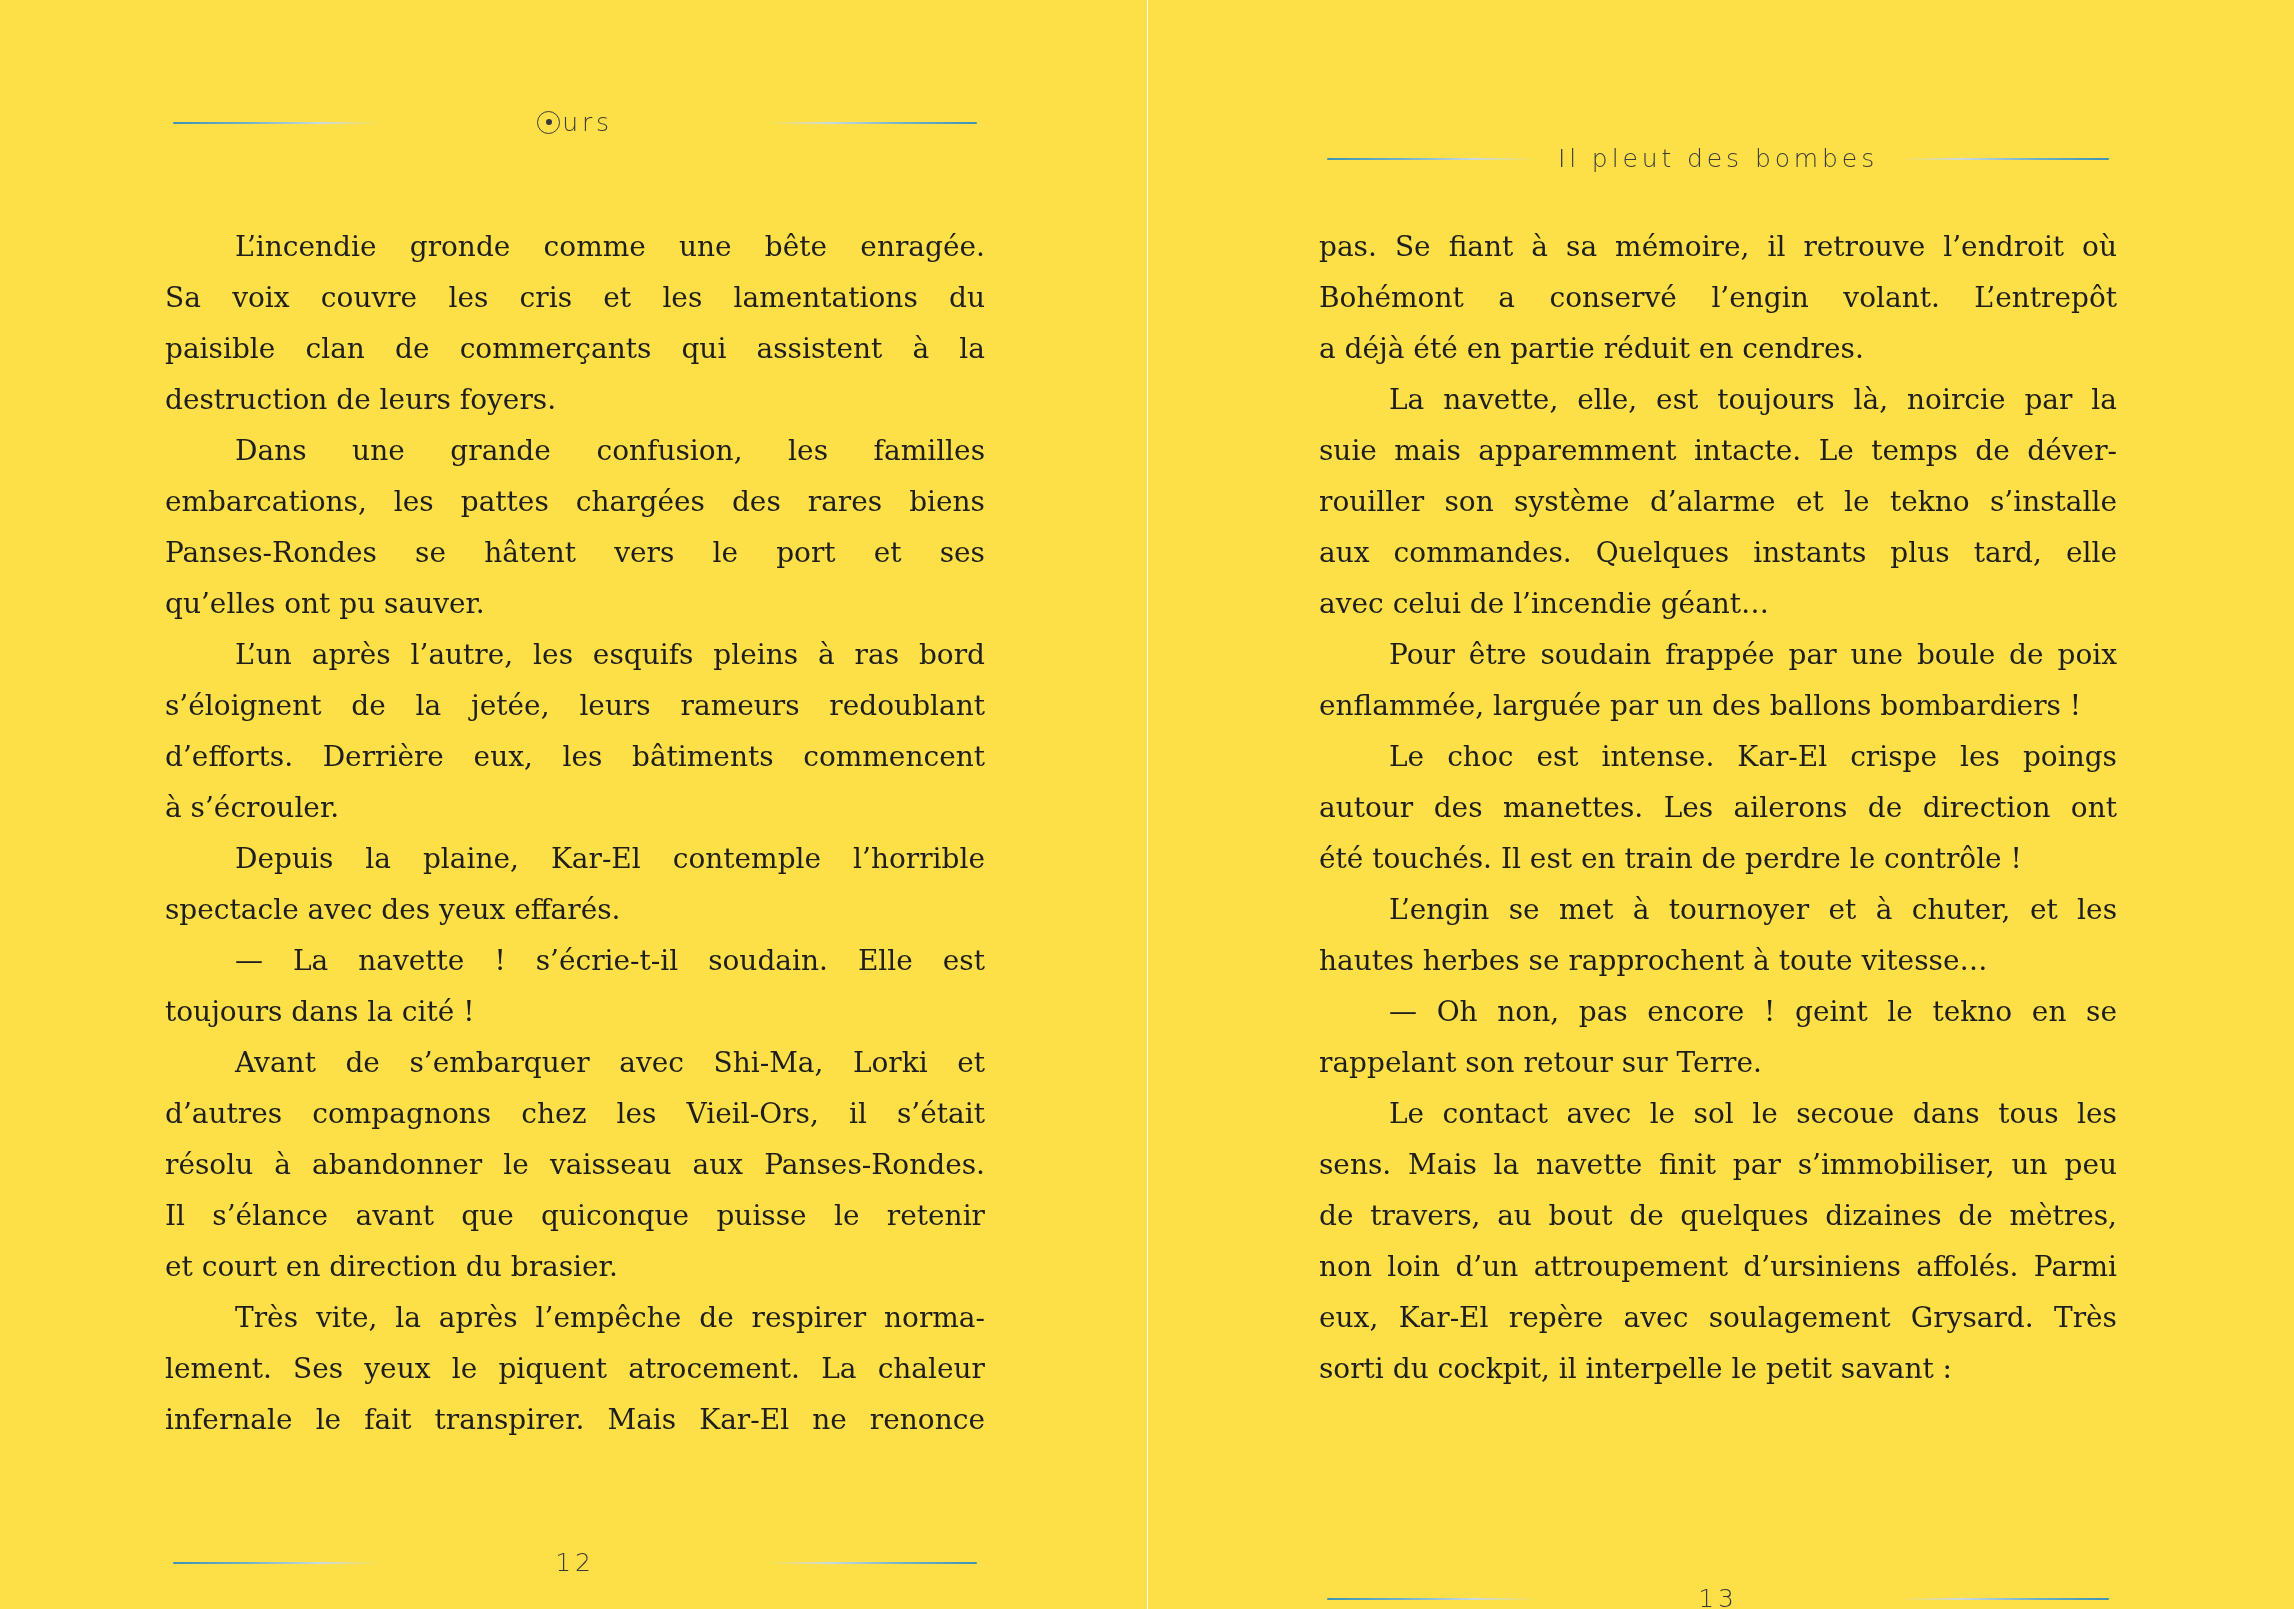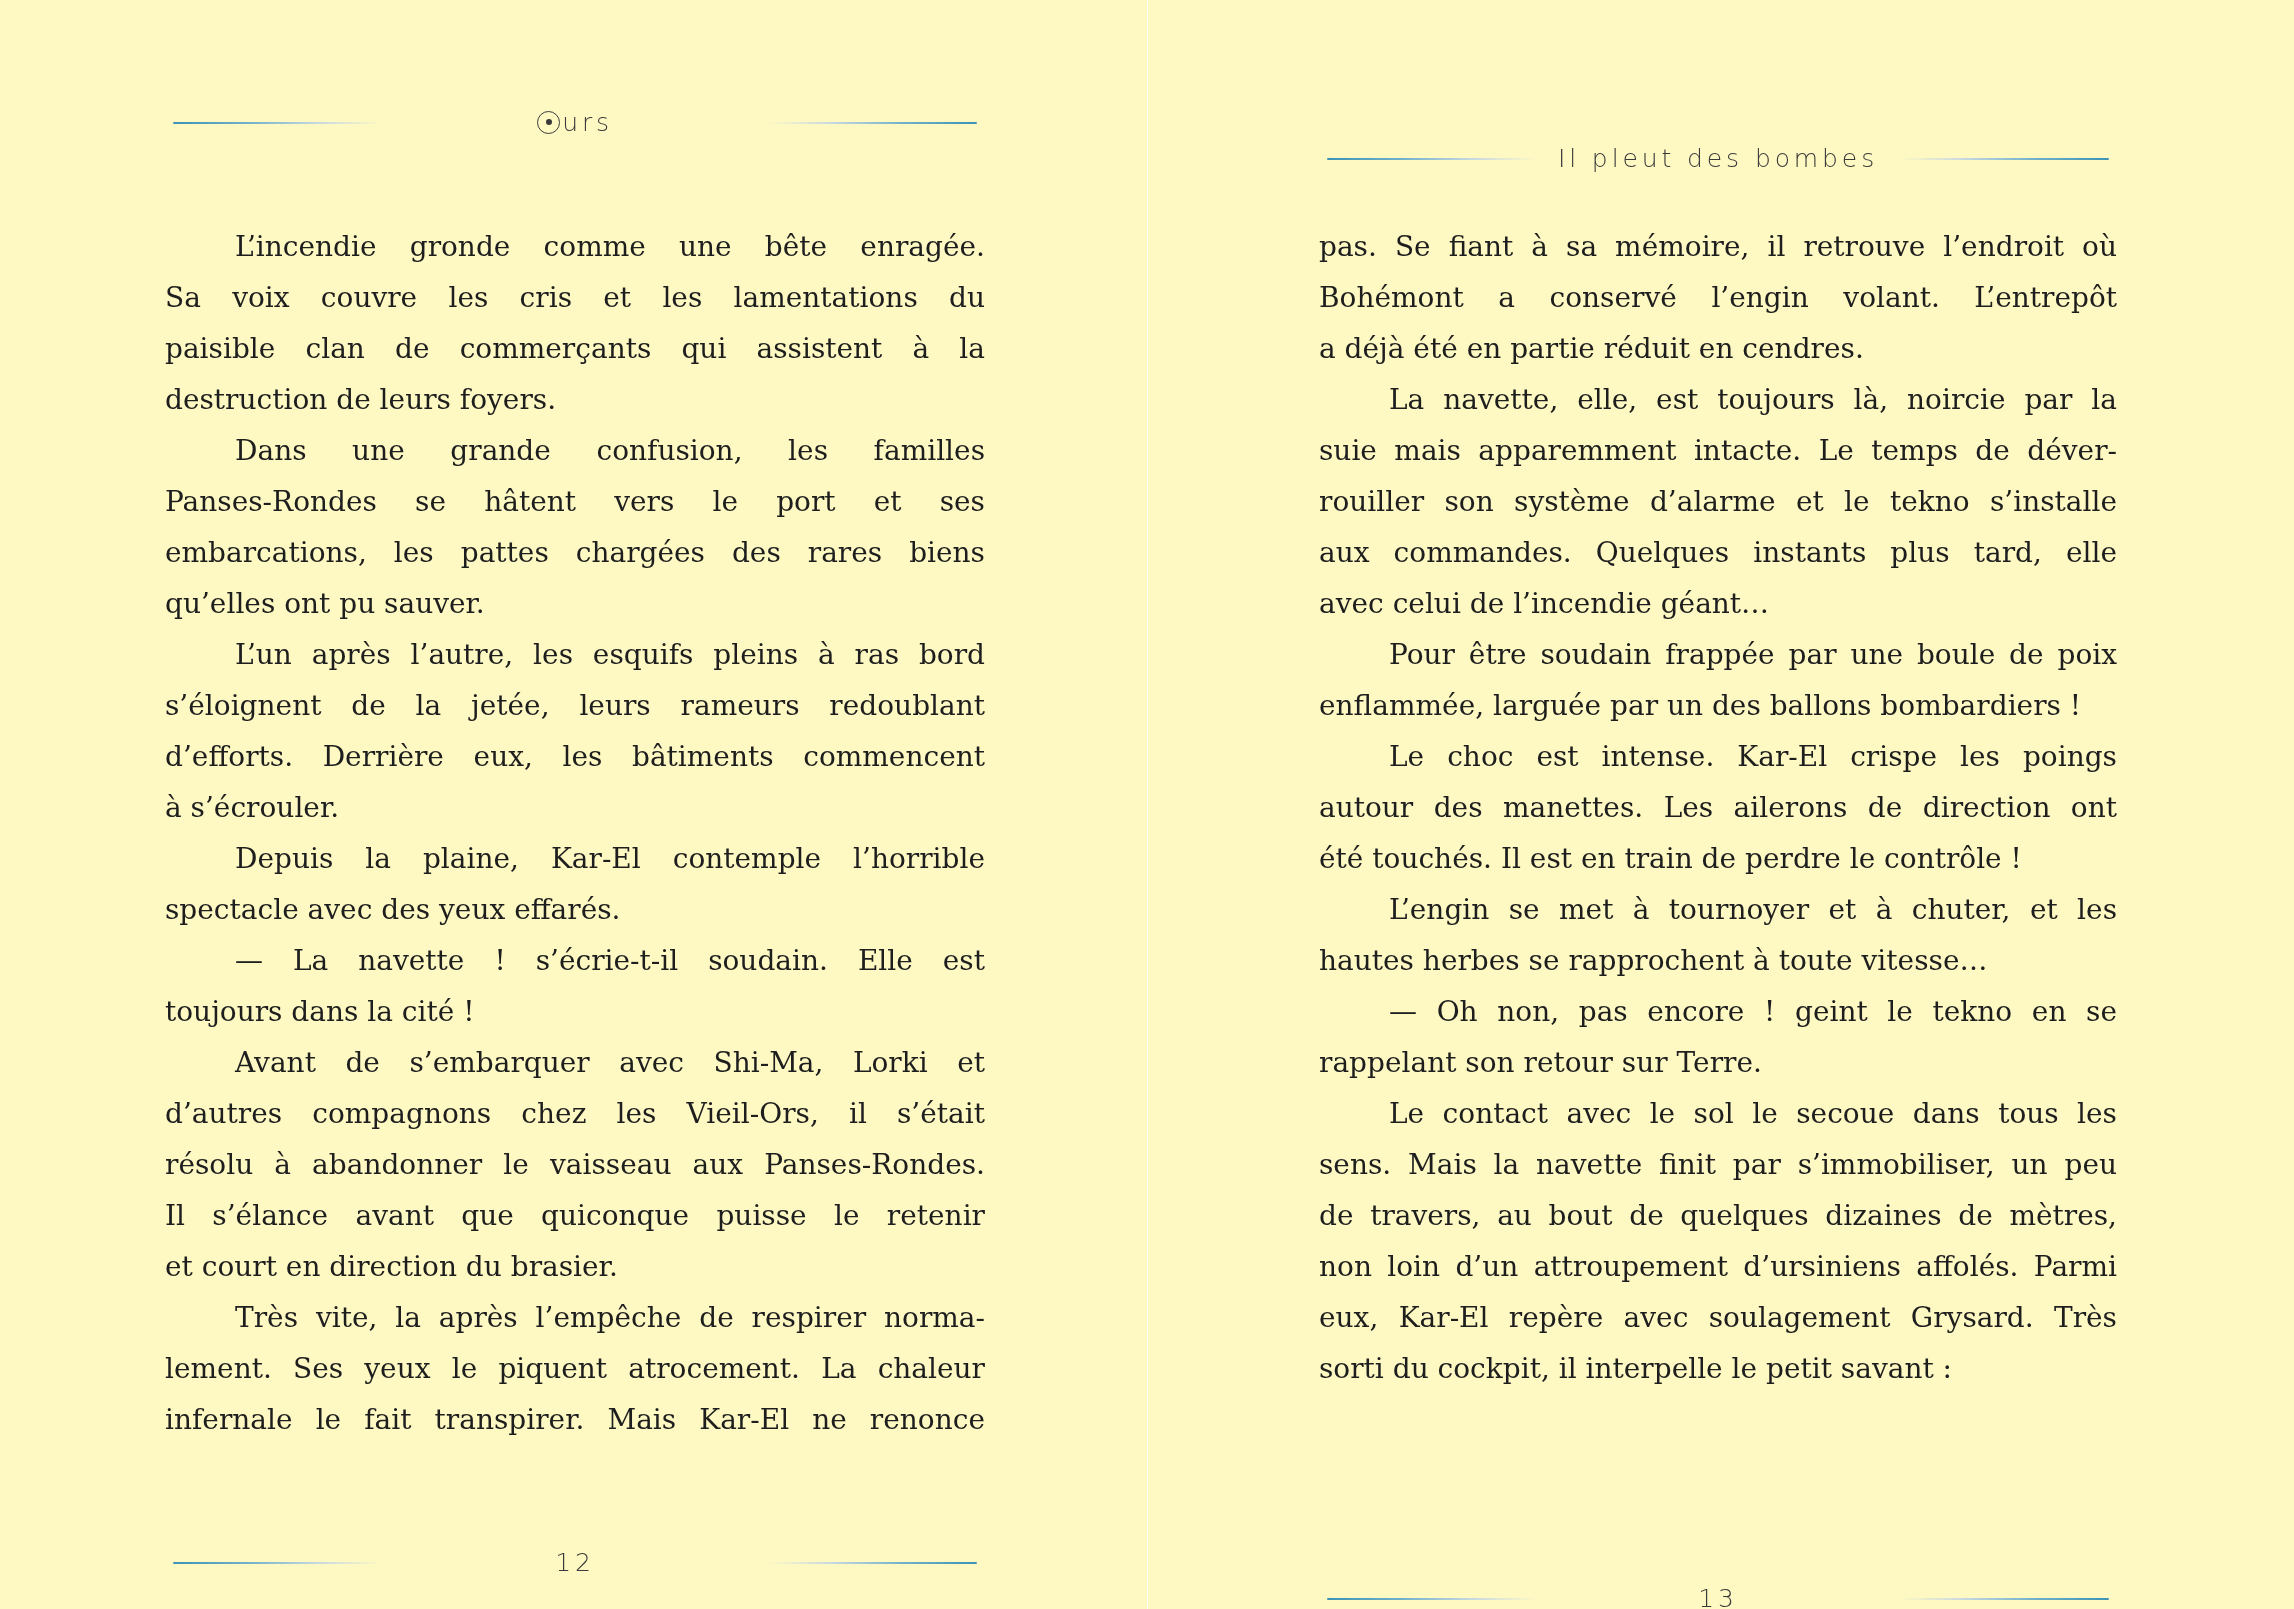--- a/index.html
+++ b/index.html
@@ -12,21 +12,21 @@
     height: 1610px;
     position: relative;
     font-family: "DejaVu Serif", "Liberation Serif", serif;
     overflow: hidden;
   }
   .page {
     position: absolute;
     top: 0;
     width: 1147px;
     height: 1610px;
-    background: #fef9c3;
+    background: #fde047;
   }
   #page-left  { left: 0; }
   #page-right { left: 1148px; }
 
   
   .running-head, .page-footer {
     position: absolute;
     height: 35px;
   }
   .running-head { top: 105px; }
@@ -116,22 +116,22 @@
     <span class="head-title"><span class="o-icon"></span><span>urs</span></span>
     <span class="rule rule-r"></span>
   </div>
 
   <div class="text-block">
       <div class="line indent">L’incendie gronde comme une bête enragée.</div>
       <div class="line">Sa voix couvre les cris et les lamentations du</div>
       <div class="line">paisible clan de commerçants qui assistent à la</div>
       <div class="line last">destruction de leurs foyers.</div>
       <div class="line indent">Dans une grande confusion, les familles</div>
+      <div class="line">embarcations, les pattes chargées des rares biens</div>
       <div class="line">Panses-Rondes se hâtent vers le port et ses</div>
-      <div class="line">embarcations, les pattes chargées des rares biens</div>
       <div class="line last">qu’elles ont pu sauver.</div>
       <div class="line indent">L’un après l’autre, les esquifs pleins à ras bord</div>
       <div class="line">s’éloignent de la jetée, leurs rameurs redoublant</div>
       <div class="line">d’efforts. Derrière eux, les bâtiments commencent</div>
       <div class="line last">à s’écrouler.</div>
       <div class="line indent">Depuis la plaine, Kar-El contemple l’horrible</div>
       <div class="line last">spectacle avec des yeux effarés.</div>
       <div class="line indent">— La navette ! s’écrie-t-il soudain. Elle est</div>
       <div class="line last">toujours dans la cité !</div>
       <div class="line indent">Avant de s’embarquer avec Shi-Ma, Lorki et</div>

